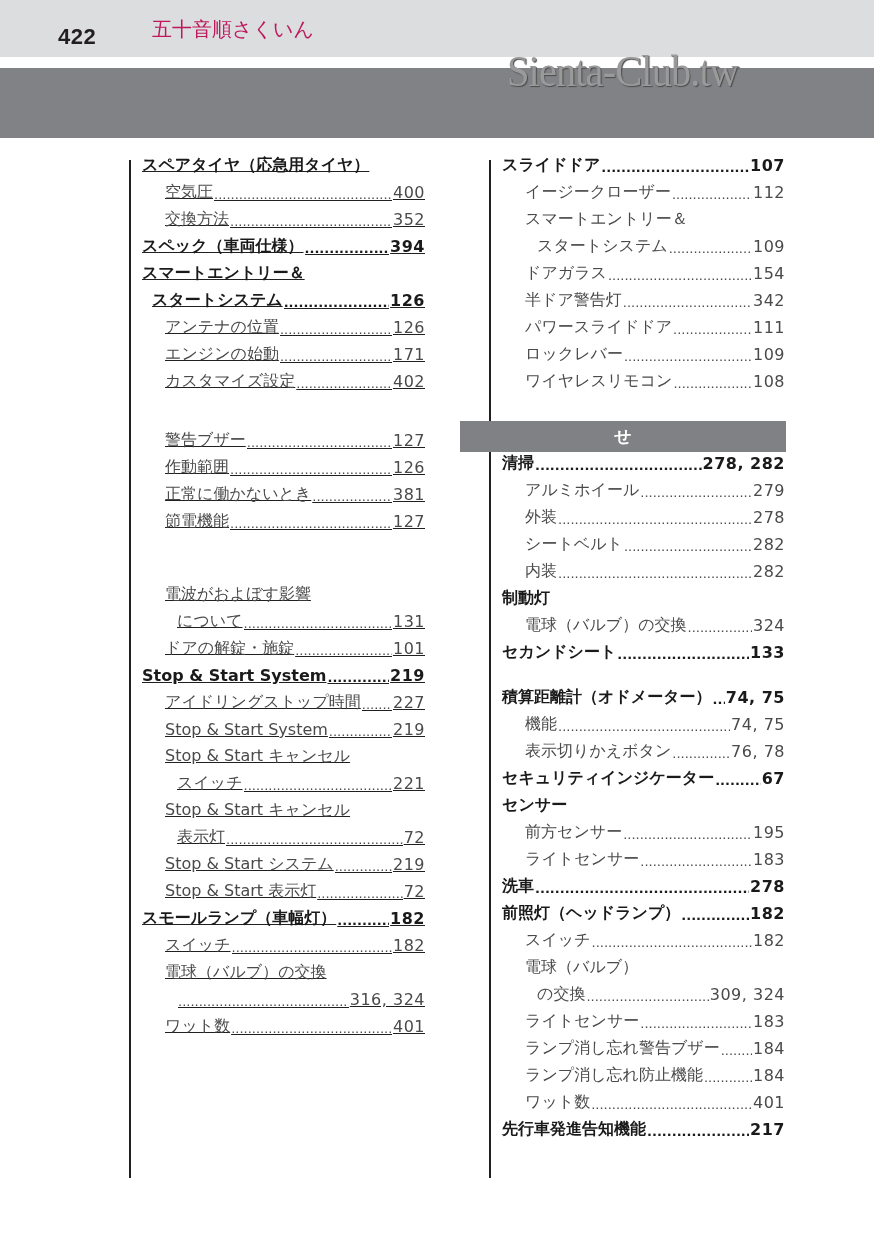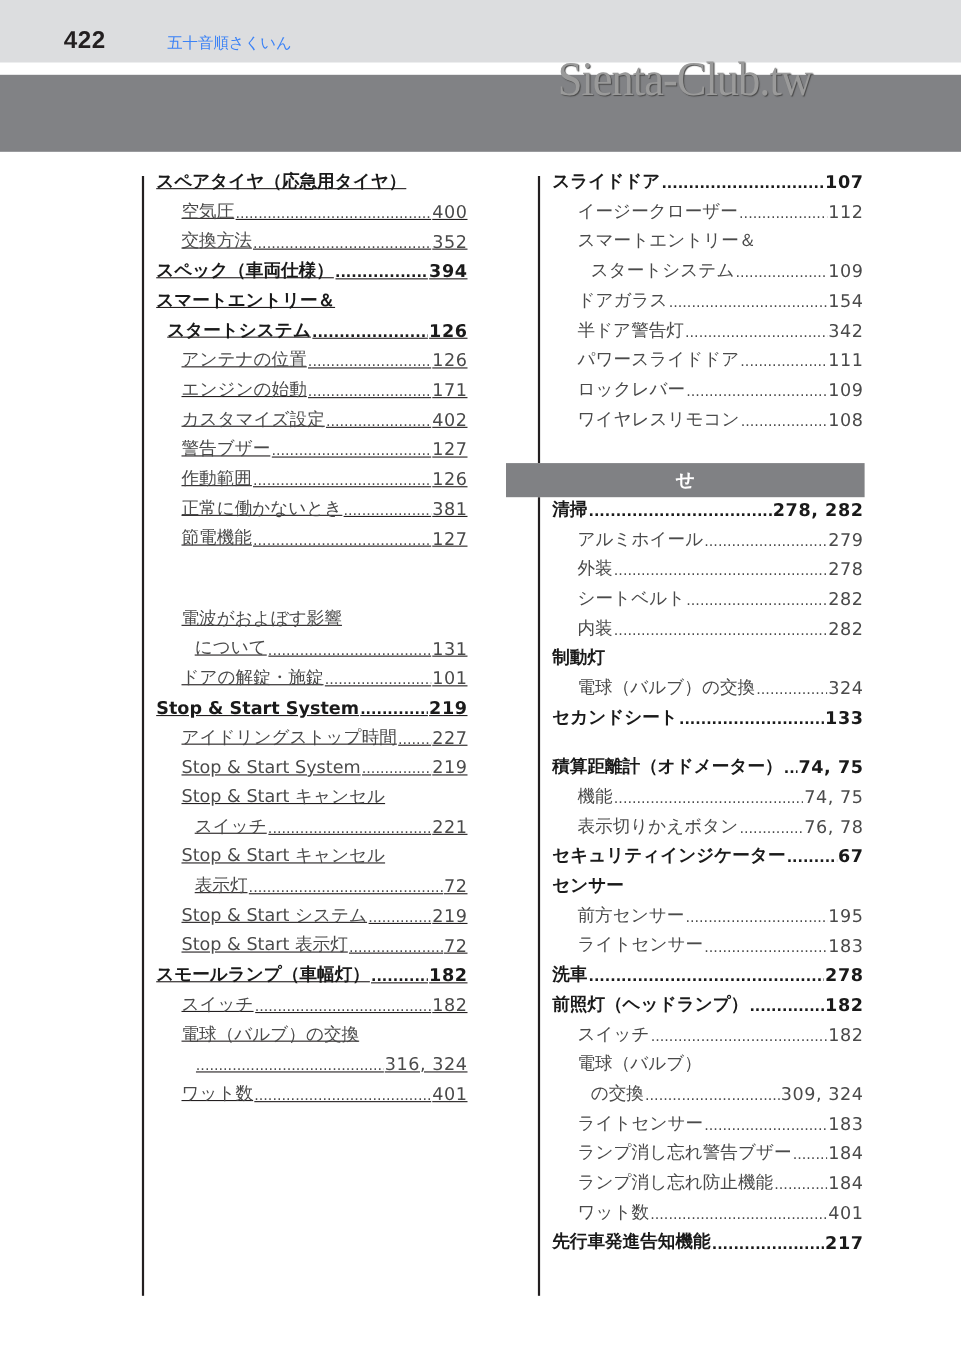--- a/index.html
+++ b/index.html
@@ -6,21 +6,21 @@
   body {
     width:874px; height:1240px; position:relative; overflow:hidden;
     background:#ffffff;
     font-family:"DejaVu Sans","Liberation Sans",sans-serif;
     color:#231f20;
   }
   .hdr-top { position:absolute; left:0; top:0; width:874px; height:57px; background:#dcdddf; }
   .hdr-gap { position:absolute; left:0; top:57px; width:874px; height:11px; background:#ffffff; }
   .hdr-band { position:absolute; left:0; top:68px; width:874px; height:70px; background:#818285; }
   .page-num { position:absolute; left:58px; top:24px; font-family:"Liberation Sans",sans-serif; font-weight:bold; font-size:22px; color:#231f20; letter-spacing:0.5px; }
-  .page-title { position:absolute; left:152px; top:31px; font-size:14px; color:#3b82f6; }
+  .page-title { position:absolute; left:152px; top:16px; font-size:20px; color:#be185d; }
   .watermark {
     position:absolute; left:507px; top:46px;
     font-family:"Liberation Serif","DejaVu Serif",serif; font-size:44px;
     color:#9a9a9a; letter-spacing:-1px;
     text-shadow:1px 1px 1px #4a4a4a;
     transform:scaleX(0.92); transform-origin:left top;
   }
   .col-rule { position:absolute; width:2px; background:#231f20; }
   .col { position:absolute; }
   .entry {
@@ -91,21 +91,21 @@
     <div class="entry lv1" style="padding-left: 23px;">
       <span class="label">エンジンの始動</span>
       <span class="leader"></span>
       <span class="page">171</span>
     </div>
     <div class="entry lv1" style="padding-left: 23px;">
       <span class="label">カスタマイズ設定</span>
       <span class="leader"></span>
       <span class="page">402</span>
     </div>
-    <div class="entry lv1" style="padding-left: 23px;">
+    <div class="entry lv1" style="padding-left: 23px; margin-top: 32px;">
       <span class="label">警告ブザー</span>
       <span class="leader"></span>
       <span class="page">127</span>
     </div>
     <div class="entry lv1" style="padding-left: 23px;">
       <span class="label">作動範囲</span>
       <span class="leader"></span>
       <span class="page">126</span>
     </div>
     <div class="entry lv1" style="padding-left: 23px;">

